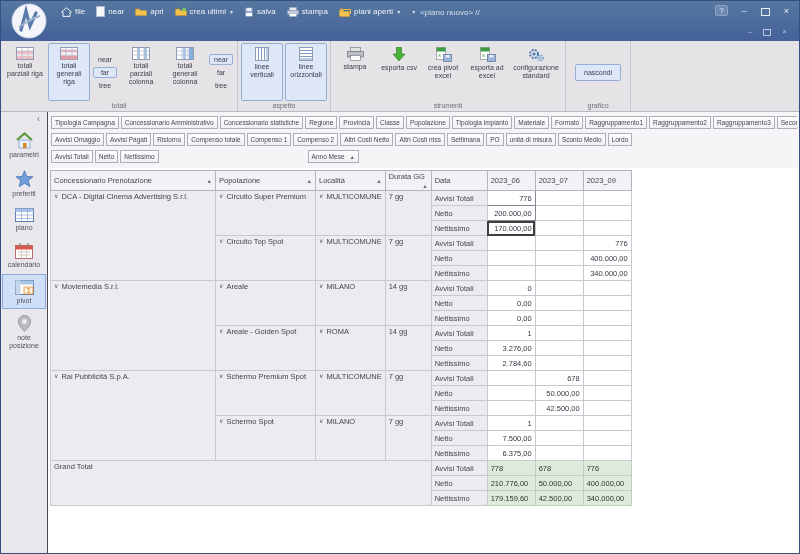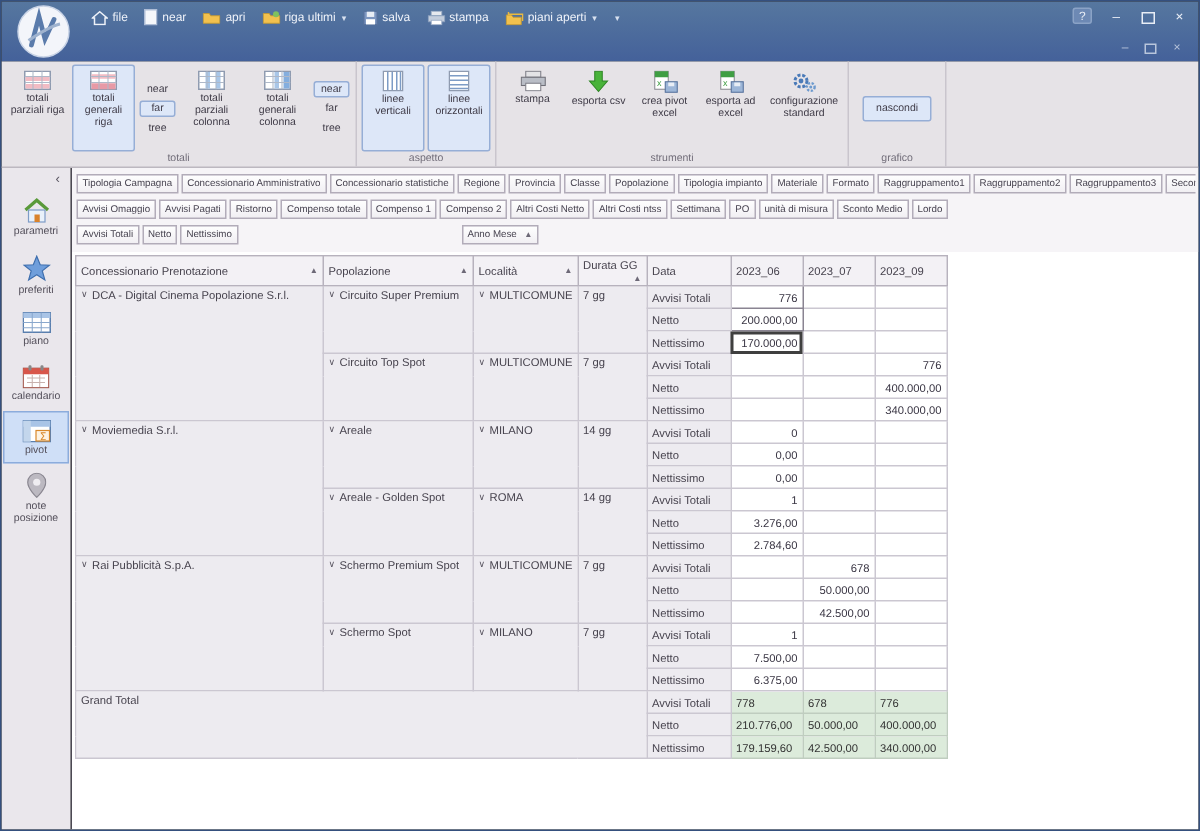--- a/index.html
+++ b/index.html
@@ -1,17 +1,17 @@
 <!DOCTYPE html>
 <html><head>
 <meta charset="utf-8">
 <style>
   html,body{margin:0;padding:0;}
   body{width:800px;height:554px;font-family:"Liberation Sans",sans-serif;overflow:hidden;background:#888;}
-  .window{position:relative;width:800px;height:554px;background:#404040;box-sizing:border-box;border:1px solid #35507e;overflow:hidden;}
+  .window{position:relative;width:800px;height:554px;background:#4d7c0f;box-sizing:border-box;border:1px solid #35507e;overflow:hidden;}
 
   
   .titlebar{position:absolute;top:0;left:0;right:0;height:40px;background:linear-gradient(#56779f,#44619a);}
   .logo{position:absolute;top:2px;left:10px;width:36px;height:36px;}
   .menu-row{position:absolute;top:5px;left:60px;display:flex;gap:11px;align-items:center;color:#eef2f9;font-size:8px;white-space:nowrap;}
   .menu-item{display:flex;gap:3px;align-items:center;cursor:default;}
   .menu-item .dd{font-size:6px;color:#d7e0ef;margin-left:1px;}
   .title-center{position:absolute;top:7px;left:300px;right:200px;text-align:center;color:#d9e1ef;font-size:8px;pointer-events:none;}
   .win-controls{position:absolute;top:4px;right:10px;display:flex;gap:14px;align-items:center;color:#e9eef6;font-size:9px;}
   .wc-box{display:inline-block;width:7px;height:6px;border:1px solid #e9eef6;margin-top:2px;}
@@ -87,21 +87,21 @@
         <svg width="12" height="9">
             <path d="M0.5 2 L0.5 8.5 L11.5 8.5 L11.5 3.5 L5.5 3.5 L4.5 2 Z" fill="#f2c14e" stroke="#c49a33" stroke-width="0.6"></path>
           </svg>
         <span>apri</span>
       </div>
       <div class="menu-item">
         <svg width="12" height="9">
             <path d="M0.5 2 L0.5 8.5 L11.5 8.5 L11.5 3.5 L5.5 3.5 L4.5 2 Z" fill="#f2c14e" stroke="#c49a33" stroke-width="0.6"></path>
             <circle cx="9" cy="2.5" r="2" fill="#7fc15e"></circle>
           </svg>
-        <span>riga ultimi</span>
+        <span>crea ultimi</span>
         <span class="dd">▾</span>
       </div>
       <div class="menu-item">
         <svg width="10" height="10">
             <rect x="0.5" y="0.5" width="9" height="9" fill="#7d96c0" stroke="#56719c"></rect>
             <rect x="2.5" y="0.8" width="5" height="3.5" fill="#e8edf5"></rect>
             <rect x="2" y="5.8" width="6" height="3.5" fill="#fff"></rect>
           </svg>
         <span>salva</span>
       </div>
@@ -118,20 +118,21 @@
             <path d="M0.5 3 L0.5 9.5 L10.5 9.5 L10.5 4.5 L5 4.5 L4 3 Z" fill="#f2c14e" stroke="#c49a33" stroke-width="0.6"></path>
             <path d="M2 1 L2 2.5 L11.5 2.5 L11.5 7 " fill="none" stroke="#e9b93f" stroke-width="1"></path>
           </svg>
         <span>piani aperti</span>
         <span class="dd">▾</span>
       </div>
       <div class="menu-item">
         <span class="dd">▾</span>
       </div>
     </div>
+    <div class="title-center">&lt;piano nuovo&gt; //</div>
     <div class="win-controls">
       <span class="help-box">?</span>
       <span>–</span>
       <span class="wc-box"></span>
       <span>×</span>
     </div>
     <div class="mdi-controls">
       <span>–</span>
       <span class="mdi-box"></span>
       <span>×</span>
@@ -387,21 +388,21 @@
             <th><span>Durata GG</span><span class="arr">▲</span></th>
             <th><span>Data</span></th>
             <th><span>2023_06</span></th>
             <th><span>2023_07</span></th>
             <th><span>2023_09</span></th>
           </tr>
         </thead>
         <tbody>
 
           <tr>
-            <td class="rh" rowspan="6"><span class="chev">∨</span><span>DCA - Digital Cinema Popolazione S.r.l.</span></td>
+            <td class="rh" rowspan="6"><span class="chev">∨</span><span>DCA - Digital Cinema Advertising S.r.l.</span></td>
             <td class="rh" rowspan="3"><span class="chev">∨</span><span>Circuito Super Premium</span></td>
             <td class="rh" rowspan="3"><span class="chev">∨</span><span>MULTICOMUNE</span></td>
             <td class="rh" rowspan="3"><span>7 gg</span></td>
             <td class="ml">Avvisi Totali</td>
             <td class="v selbox">776</td>
             <td class="v"></td>
             <td class="v"></td>
           </tr>
           <tr>
             <td class="ml">Netto</td>

